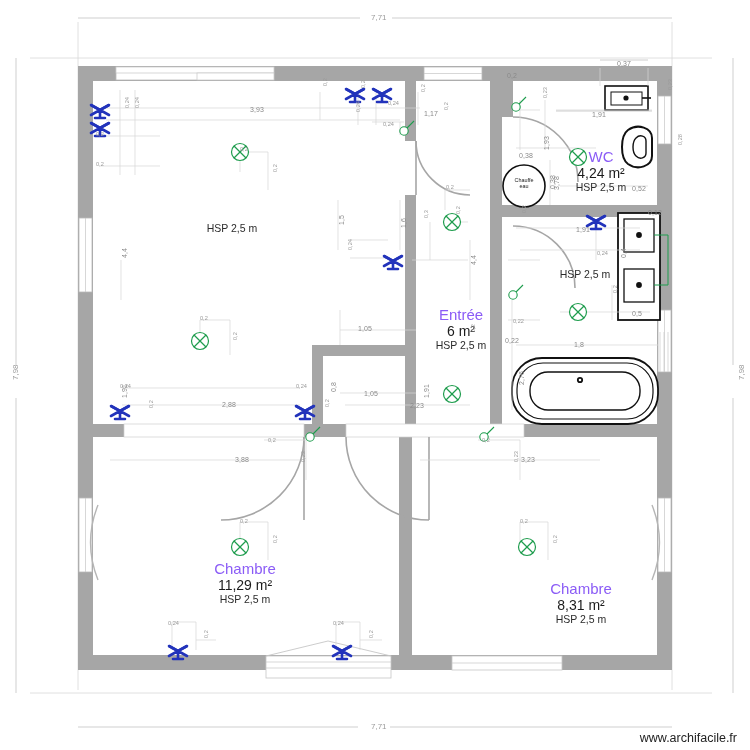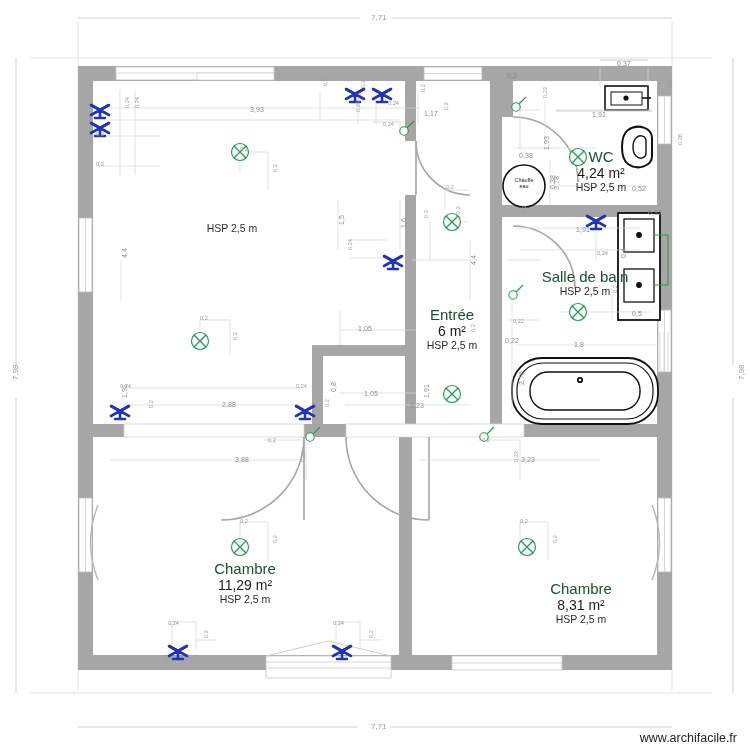--- a/index.html
+++ b/index.html
@@ -2,21 +2,21 @@
 <html><head>
 <meta charset="utf-8">
 <title>Plan</title>
 <style>
   html,body{margin:0;padding:0;background:#ffffff;}
   body{width:750px;height:750px;overflow:hidden;
        font-family:"Liberation Sans",sans-serif;color:#1a1a1a;}
   #stage{position:relative;width:750px;height:750px;}
   svg.plan{position:absolute;left:0;top:0;width:750px;height:750px;}
   .roomlbl{position:absolute;text-align:center;line-height:1.15;}
-  .roomlbl .rn{font-size:15px;color:#14532d;white-space:nowrap;}
+  .roomlbl .rn{font-size:15px;color:#8b5cf6;white-space:nowrap;}
   .roomlbl .ra{font-size:14px;color:#1c1c1c;white-space:nowrap;}
   .roomlbl .rh{font-size:10.5px;color:#2b2b2b;white-space:nowrap;}
   .dimtxt{position:absolute;font-size:7px;color:#8a8a8a;white-space:nowrap;
           letter-spacing:.1px;}
   .dimtxt.vert{transform-origin:left top;transform:rotate(-90deg);}
   .dimbig{position:absolute;font-size:8px;color:#9b9b9b;white-space:nowrap;}
   .dimbig.vert{transform-origin:left top;transform:rotate(-90deg);}
   .micro{position:absolute;font-size:5.6px;color:#9a9a9a;white-space:nowrap;}
   .micro.vert{transform-origin:left top;transform:rotate(-90deg);}
   .wm{position:absolute;right:13px;bottom:5px;font-size:12.5px;color:#232323;}
@@ -355,34 +355,33 @@
       </g>
     <g>
         <use href="#outlet" x="342" y="651"></use>
       </g>
   </svg>
 
   <div class="roomlbl" style="left:132px;top:222px;width:200px;">
     <div class="rh">HSP 2,5 m</div>
   </div>
 
-  <div class="roomlbl" style="left:397px;top:306px;width:110px;">
+  <div class="roomlbl" style="left:406px;top:306px;width:110px;">
     <div class="rn">Entrée</div>
     <div class="ra">6 m²</div>
     <div class="rh">HSP 2,5 m</div>
   </div>
 
   <div class="roomlbl" style="left:541px;top:148px;width:120px;">
     <div class="rn">WC</div>
     <div class="ra">4,24 m²</div>
     <div class="rh">HSP 2,5 m</div>
   </div>
 
   <div class="roomlbl" style="left:512px;top:268px;width:146px;">
-    <div class="rn">Salle de bain</div>
     <div class="rh">HSP 2,5 m</div>
   </div>
 
   <div class="roomlbl" style="left:175px;top:560px;width:140px;">
     <div class="rn">Chambre</div>
     <div class="ra">11,29 m²</div>
     <div class="rh">HSP 2,5 m</div>
   </div>
 
   <div class="roomlbl" style="left:511px;top:580px;width:140px;">

